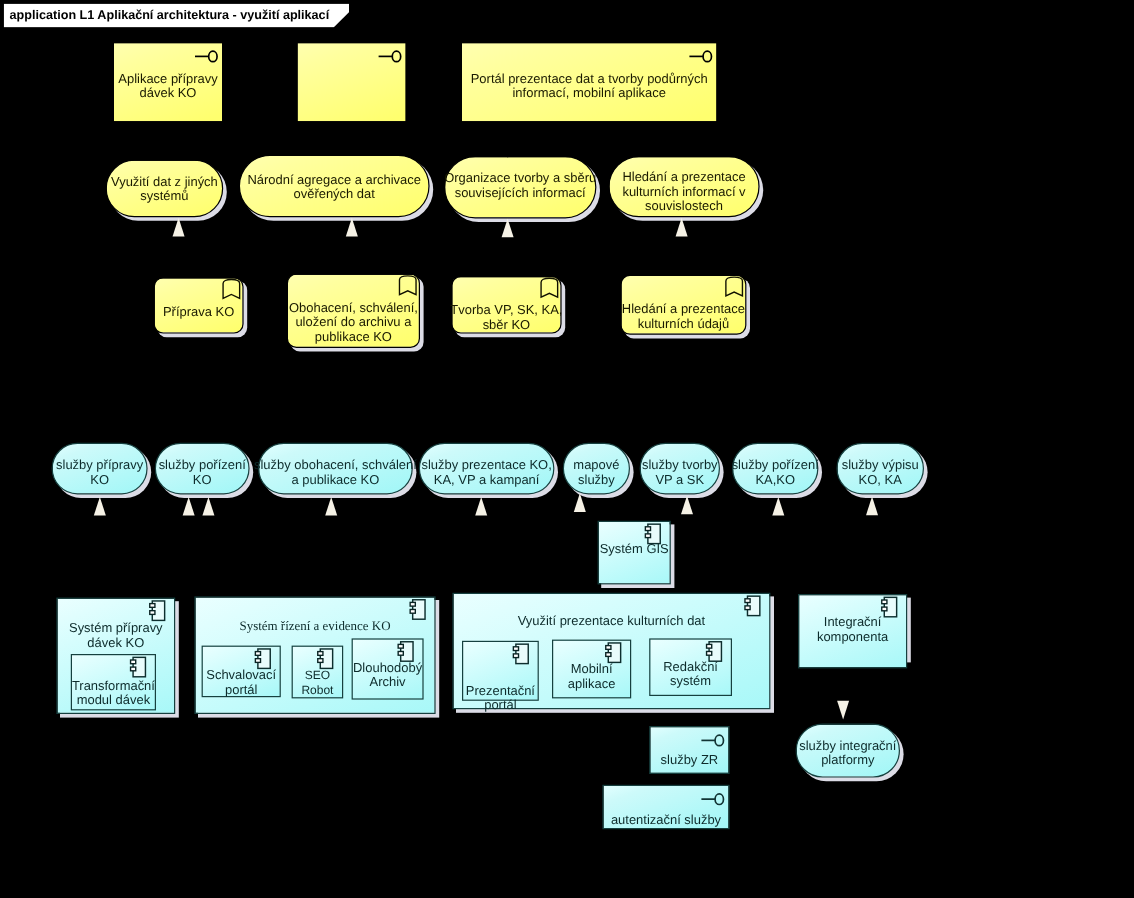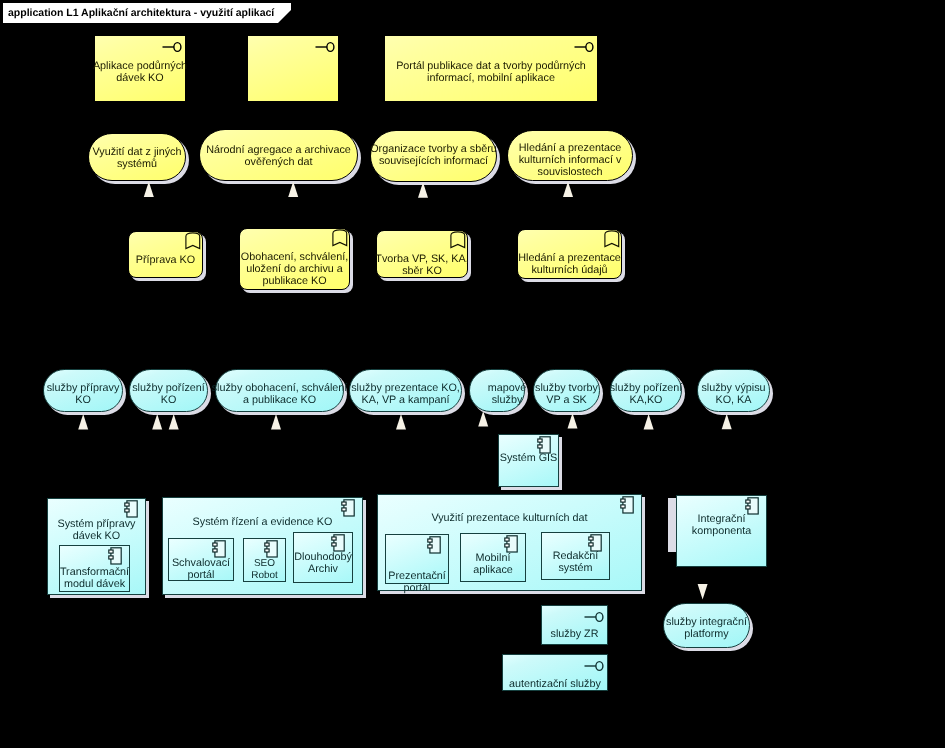--- a/index.html
+++ b/index.html
@@ -50,35 +50,35 @@
     <div class="tabshape"></div>
     <div class="tablabel">application L1 Aplikační architektura - využití aplikací</div>
   </div>
 
   <div id="nodes-layer">
       <div class="node app app-iface" style="left: 94px; top: 35px; width: 92px; height: 67px;">
         <svg class="icon" width="20" height="12" viewBox="0 0 20 12" style="right: 3px; top: 5px;">
           <line x1="0.5" y1="6" x2="12" y2="6" stroke="#000" stroke-width="1.4"></line>
           <ellipse cx="15.4" cy="6" rx="3.5" ry="4.4" fill="none" stroke="#000" stroke-width="1.4"></ellipse>
         </svg>
-        <div class="lbl" style="font-size: 10.8px; top: 24.3px;">Aplikace podůrných
+        <div class="lbl" style="font-size: 10.8px; top: 24.3px;">Aplikace přípravy
 dávek KO</div>
       </div>
       <div class="node app app-iface" style="left: 247px; top: 35px; width: 92px; height: 67px;">
         <svg class="icon" width="20" height="12" viewBox="0 0 20 12" style="right: 3px; top: 5px;">
           <line x1="0.5" y1="6" x2="12" y2="6" stroke="#000" stroke-width="1.4"></line>
           <ellipse cx="15.4" cy="6" rx="3.5" ry="4.4" fill="none" stroke="#000" stroke-width="1.4"></ellipse>
         </svg>
       </div>
       <div class="node app app-iface" style="left: 384px; top: 35px; width: 214px; height: 67px;">
         <svg class="icon" width="20" height="12" viewBox="0 0 20 12" style="right: 3px; top: 5px;">
           <line x1="0.5" y1="6" x2="12" y2="6" stroke="#000" stroke-width="1.4"></line>
           <ellipse cx="15.4" cy="6" rx="3.5" ry="4.4" fill="none" stroke="#000" stroke-width="1.4"></ellipse>
         </svg>
-        <div class="lbl" style="font-size: 10.8px; top: 24.3px;">Portál publikace dat a tvorby podůrných
+        <div class="lbl" style="font-size: 10.8px; top: 24.3px;">Portál prezentace dat a tvorby podůrných
 informací, mobilní aplikace</div>
       </div>
       <div class="shadow" style="left: 91px; top: 136px; width: 98px; height: 48px; border-radius: 24px;"></div>
       <div class="node app app-svc" style="left: 88px; top: 133px; width: 98px; height: 48px;">
         <div class="lbl" style="font-size: 10.8px; top: 12.3px;">Využití dat z jiných
 systémů</div>
       </div>
       <div class="shadow" style="left: 202px; top: 132px; width: 159px; height: 52px; border-radius: 26px;"></div>
       <div class="node app app-svc" style="left: 199px; top: 129px; width: 159px; height: 52px;">
         <div class="lbl" style="font-size: 10.8px; top: 13.5px;">Národní agregace a archivace
@@ -142,21 +142,21 @@
         <div class="lbl" style="font-size: 10.8px; top: 12.3px;">služby obohacení, schválení
 a publikace KO</div>
       </div>
       <div class="shadow" style="left: 352px; top: 372px; width: 113px; height: 43px; border-radius: 21.5px;"></div>
       <div class="node tech tech-svc" style="left: 349px; top: 369px; width: 113px; height: 43px;">
         <div class="lbl" style="font-size: 10.8px; top: 12.3px;">služby prezentace KO,
 KA, VP a kampaní</div>
       </div>
       <div class="shadow" style="left: 472px; top: 372px; width: 56px; height: 43px; border-radius: 21.5px;"></div>
       <div class="node tech tech-svc" style="left: 469px; top: 369px; width: 56px; height: 43px;">
-        <div class="lbl" style="font-size: 10.8px; top: 12.3px; margin-left: 10px;">mapové
+        <div class="lbl" style="font-size: 10.8px; top: 12.3px;">mapové
 služby</div>
       </div>
       <div class="shadow" style="left: 536px; top: 372px; width: 67px; height: 43px; border-radius: 21.5px;"></div>
       <div class="node tech tech-svc" style="left: 533px; top: 369px; width: 67px; height: 43px;">
         <div class="lbl" style="font-size: 10.8px; top: 12.3px;">služby tvorby
 VP a SK</div>
       </div>
       <div class="shadow" style="left: 613px; top: 372px; width: 72px; height: 43px; border-radius: 21.5px;"></div>
       <div class="node tech tech-svc" style="left: 610px; top: 369px; width: 72px; height: 43px;">
         <div class="lbl" style="font-size: 10.8px; top: 12.3px;">služby pořízení
@@ -201,21 +201,21 @@
         <div class="lbl" style="font-size: 10.8px; top: 20px;">Transformační
 modul dávek</div>
       </div>
       <div class="shadow" style="left: 165px; top: 500px; width: 201px; height: 98px; border-radius: 0px;"></div>
       <div class="node tech comp" style="left: 162px; top: 497px; width: 201px; height: 98px;">
         <svg class="icon" width="14" height="18" viewBox="0 0 14 18" style="right: 7px; top: 1px;">
           <rect x="2.9" y="0.8" width="10.3" height="16.2" fill="#e9fcfc" stroke="#0d2e2e" stroke-width="1.2"></rect>
           <rect x="0.8" y="3.0" width="4.3" height="3.1" fill="#ffffff" stroke="#0a2424" stroke-width="1.15"></rect>
           <rect x="0.8" y="8.9" width="4.3" height="3.1" fill="#ffffff" stroke="#0a2424" stroke-width="1.15"></rect>
         </svg>
-        <div class="lbl" style="font-size: 10.8px; top: 18px;">Systém řízení a evidence KO</div>
+        <div class="lbl" style="font-size: 10.8px; top: 18px; font-family: Liberation Serif, serif;">Systém řízení a evidence KO</div>
       </div>
       <div class="shadow" style="left: 171px; top: 541px; width: 66px; height: 43px; border-radius: 0px;"></div>
       <div class="node tech comp" style="left: 168px; top: 538px; width: 66px; height: 43px;">
         <svg class="icon" width="14" height="18" viewBox="0 0 14 18" style="right: 7px; top: 1px;">
           <rect x="2.9" y="0.8" width="10.3" height="16.2" fill="#e9fcfc" stroke="#0d2e2e" stroke-width="1.2"></rect>
           <rect x="0.8" y="3.0" width="4.3" height="3.1" fill="#ffffff" stroke="#0a2424" stroke-width="1.15"></rect>
           <rect x="0.8" y="8.9" width="4.3" height="3.1" fill="#ffffff" stroke="#0a2424" stroke-width="1.15"></rect>
         </svg>
         <div class="lbl" style="font-size: 10.8px; top: 18px;">Schvalovací
 portál</div>
@@ -273,21 +273,21 @@
       <div class="node tech comp" style="left: 541px; top: 532px; width: 69px; height: 48px;">
         <svg class="icon" width="14" height="18" viewBox="0 0 14 18" style="right: 7px; top: 1px;">
           <rect x="2.9" y="0.8" width="10.3" height="16.2" fill="#e9fcfc" stroke="#0d2e2e" stroke-width="1.2"></rect>
           <rect x="0.8" y="3.0" width="4.3" height="3.1" fill="#ffffff" stroke="#0a2424" stroke-width="1.15"></rect>
           <rect x="0.8" y="8.9" width="4.3" height="3.1" fill="#ffffff" stroke="#0a2424" stroke-width="1.15"></rect>
         </svg>
         <div class="lbl" style="font-size: 10.8px; top: 17px;">Redakční
 systém</div>
       </div>
       <div class="shadow" style="left: 668px; top: 498px; width: 91px; height: 54px; border-radius: 0px;"></div>
-      <div class="node tech comp" style="left: 665px; top: 495px; width: 91px; height: 72px; margin-left: 11px;">
+      <div class="node tech comp" style="left: 665px; top: 495px; width: 91px; height: 62px;">
         <svg class="icon" width="14" height="18" viewBox="0 0 14 18" style="right: 7px; top: 1px;">
           <rect x="2.9" y="0.8" width="10.3" height="16.2" fill="#e9fcfc" stroke="#0d2e2e" stroke-width="1.2"></rect>
           <rect x="0.8" y="3.0" width="4.3" height="3.1" fill="#ffffff" stroke="#0a2424" stroke-width="1.15"></rect>
           <rect x="0.8" y="8.9" width="4.3" height="3.1" fill="#ffffff" stroke="#0a2424" stroke-width="1.15"></rect>
         </svg>
         <div class="lbl" style="font-size: 10.8px; top: 17px;">Integrační
 komponenta</div>
       </div>
       <div class="node tech tech-iface" style="left: 541px; top: 605px; width: 67px; height: 40px;">
         <svg class="icon" width="20" height="12" viewBox="0 0 20 12" style="right: 3px; top: 5px;">

